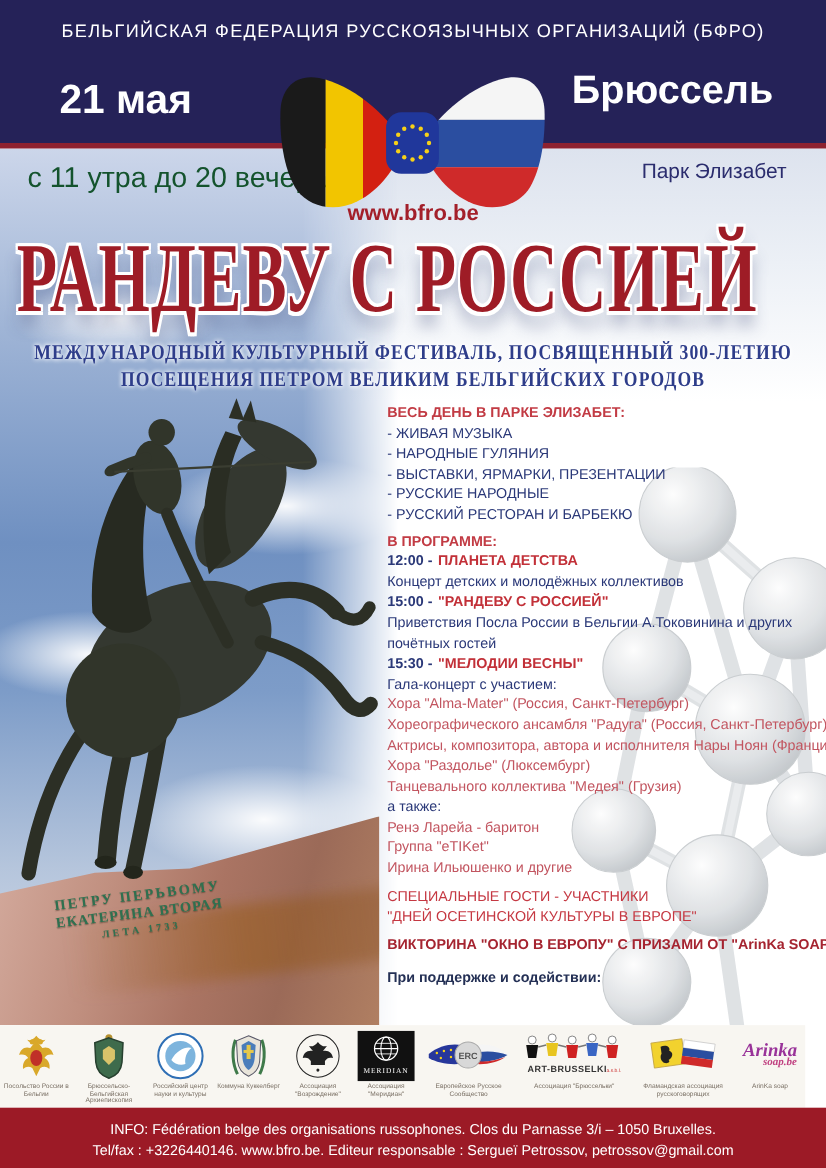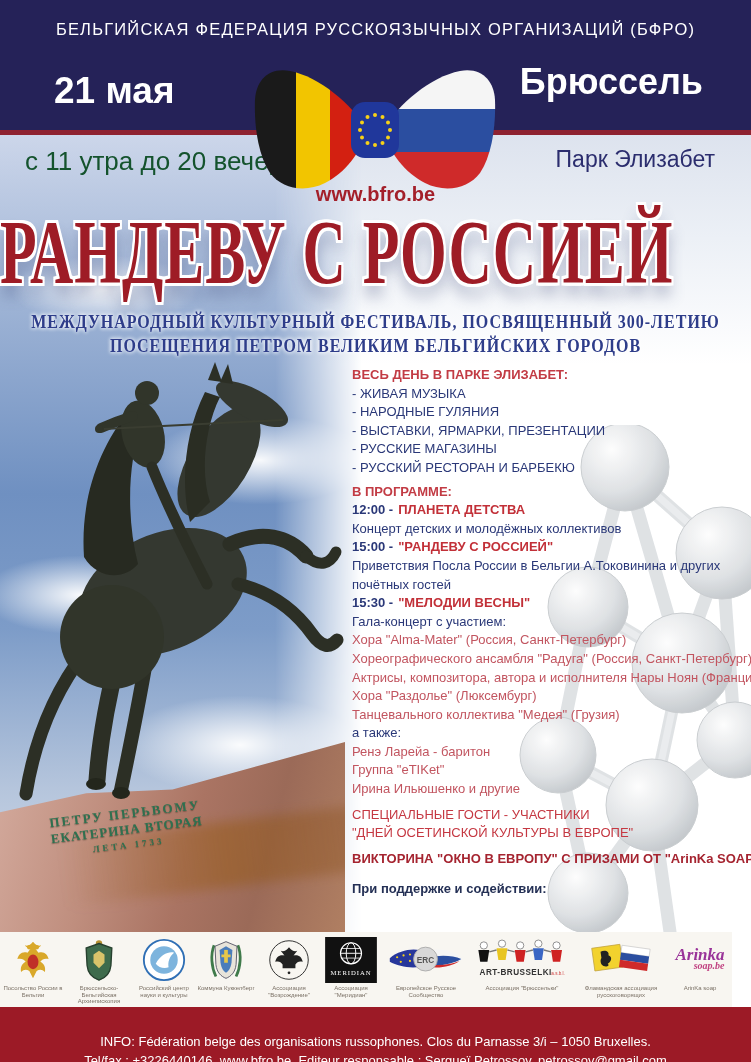--- a/index.html
+++ b/index.html
@@ -8,21 +8,21 @@
   .abs{position:absolute;}
 
   
   .band{left:0;top:0;width:751px;height:130px;background:#252258;z-index:6;}
   .band-sep{left:0;top:130px;width:751px;height:5px;background:#8e2230;z-index:6;}
   .fed-line{left:0;top:20px;width:751px;text-align:center;color:#ffffff;font-size:16.5px;
             letter-spacing:1.2px;z-index:7;}
   .date{left:54px;top:70px;color:#ffffff;font-size:37px;font-weight:700;z-index:7;}
   .city{right:48px;top:61px;color:#ffffff;font-size:36px;font-weight:700;z-index:7;}
   .time-range{left:25px;top:146px;color:#14532d;font-size:26px;z-index:7;}
-  .venue{right:36px;top:146px;color:#2b2d6e;font-size:23px;z-index:7;}
+  .venue{right:36px;top:146px;color:#2b2d6e;font-size:19px;z-index:7;}
   .bfro{left:0;top:183px;width:751px;text-align:center;color:#a31f2a;font-size:20px;font-weight:700;z-index:8;}
   .bow{left:250px;top:55px;width:250px;height:150px;z-index:7;}
 
   
   .top-sky{left:0;top:135px;width:751px;height:230px;z-index:0;
            background:linear-gradient(180deg,#dde3ee 0%,#ecf0f6 45%,#ffffff 100%);}
   .left-sky{left:0;top:135px;width:362px;height:797px;z-index:1;
             background:linear-gradient(180deg,#ccd6ea 0%,#a4b8d8 18%,#6f90c1 45%,#7d9cc8 62%,#b5c5dc 82%,#d9e0ec 100%);
             -webkit-mask-image:linear-gradient(90deg,#000 76%,transparent 100%);
             mask-image:linear-gradient(90deg,#000 76%,transparent 100%);}
@@ -35,21 +35,21 @@
             background:linear-gradient(90deg,rgba(140,85,25,0),rgba(150,90,20,.5),rgba(120,60,10,.25));filter:blur(6px);}
   .inscription{left:24px;top:806px;width:205px;transform:rotate(-7deg);z-index:4;text-align:center;
             color:#2e7150;font-family:"Liberation Serif",serif;font-weight:700;
             text-shadow:0 1px 1px rgba(40,30,20,.4);}
   .ins1{font-size:13px;letter-spacing:2px;}
   .ins2{font-size:13px;letter-spacing:1px;}
   .ins3{font-size:9px;letter-spacing:3px;margin-top:2px;}
   .atomium{left:470px;top:425px;width:281px;height:507px;z-index:1;opacity:.93;}
 
   
-  .main-title{left:0;top:202px;width:704px;z-index:4;}
+  .main-title{left:0;top:202px;width:704px;text-align:center;z-index:4;}
   .main-title span{display:inline-block;transform:scaleY(1.5);transform-origin:top center;
       font-family:"Liberation Serif",serif;font-weight:700;font-size:60px;letter-spacing:1px;color:#9e1c26;
       text-shadow:-2px -2px 0 #fff,2px -2px 0 #fff,-2px 2px 0 #fff,2px 2px 0 #fff,0 -2px 0 #fff,0 2px 0 #fff,
                   -2px 0 0 #fff,2px 0 0 #fff,0 8px 12px rgba(60,70,120,.45);}
   .subtitle{left:0;width:751px;text-align:center;z-index:4;}
   .subtitle span{display:inline-block;transform:scaleY(1.2);transform-origin:top center;
       font-family:"Liberation Serif",serif;font-weight:700;font-size:16px;letter-spacing:1px;color:#2e3d8a;
       text-shadow:0 0 4px #fff,0 0 4px #fff;}
   .sub1{top:311px;} .sub2{top:335px;}
 
@@ -74,21 +74,21 @@
          display:flex;justify-content:center;align-items:flex-start;gap:2px;padding-top:5px;box-sizing:border-box;}
   .sp{flex:0 0 auto;text-align:center;}
   .sp .ic{height:46px;display:flex;align-items:center;justify-content:center;}
   .cap{font-size:6px;line-height:6.5px;color:#7a7065;margin-top:2px;}
   .arinka{font-family:"Liberation Serif",serif;font-style:italic;font-weight:700;line-height:13px;}
   .ar1{font-size:17px;color:#993399;display:block;}
   .ar2{font-size:10px;color:#c04080;display:block;margin-top:-2px;text-align:right;}
 
   
   .footer{left:0;top:1007px;width:751px;height:55px;background:#9c1a26;z-index:6;color:#ffffff;
-          text-align:center;padding-top:25px;box-sizing:border-box;}
+          text-align:center;padding-top:10px;box-sizing:border-box;}
   .footer p{margin:0;font-size:13px;line-height:19px;}
 </style>
 </head>
 <body>
 
 <div class="poster">
 
   <div class="abs top-sky"></div>
   <div class="abs left-sky">
     <div class="cloud" style="left:10px;top:120px;width:190px;height:70px;"></div>
@@ -230,21 +230,21 @@
   </div>
   <div class="abs subtitle sub2">
     <span>ПОСЕЩЕНИЯ ПЕТРОМ ВЕЛИКИМ БЕЛЬГИЙСКИХ ГОРОДОВ</span>
   </div>
 
   <div class="abs col">
     <p class="rh">ВЕСЬ ДЕНЬ В ПАРКЕ ЭЛИЗАБЕТ:</p>
     <p class="nv">- ЖИВАЯ МУЗЫКА</p>
     <p class="nv">- НАРОДНЫЕ ГУЛЯНИЯ</p>
     <p class="nv">- ВЫСТАВКИ, ЯРМАРКИ, ПРЕЗЕНТАЦИИ</p>
-    <p class="nv">- РУССКИЕ МАГАЗИНЫ</p>
+    <p class="nv">- РУССКИЕ НАРОДНЫЕ</p>
     <p class="nv">- РУССКИЙ РЕСТОРАН И БАРБЕКЮ</p>
     <p class="rh gap1">В ПРОГРАММЕ:</p>
     <p><span class="tm">12:00 -</span><span class="rt">ПЛАНЕТА ДЕТСТВА</span></p>
     <p class="nv">Концерт детских и молодёжных коллективов</p>
     <p><span class="tm">15:00 -</span><span class="rt">"РАНДЕВУ С РОССИЕЙ"</span></p>
     <p class="nv wrap">Приветствия Посла России в Бельгии А.Токовинина и других почётных гостей</p>
     <p><span class="tm">15:30 -</span><span class="rt">"МЕЛОДИИ ВЕСНЫ"</span></p>
     <p class="nv">Гала-концерт с участием:</p>
     <p class="pk">Хора "Alma-Mater" (Россия, Санкт-Петербург)</p>
     <p class="pk">Хореографического ансамбля "Радуга" (Россия, Санкт-Петербург)</p>

